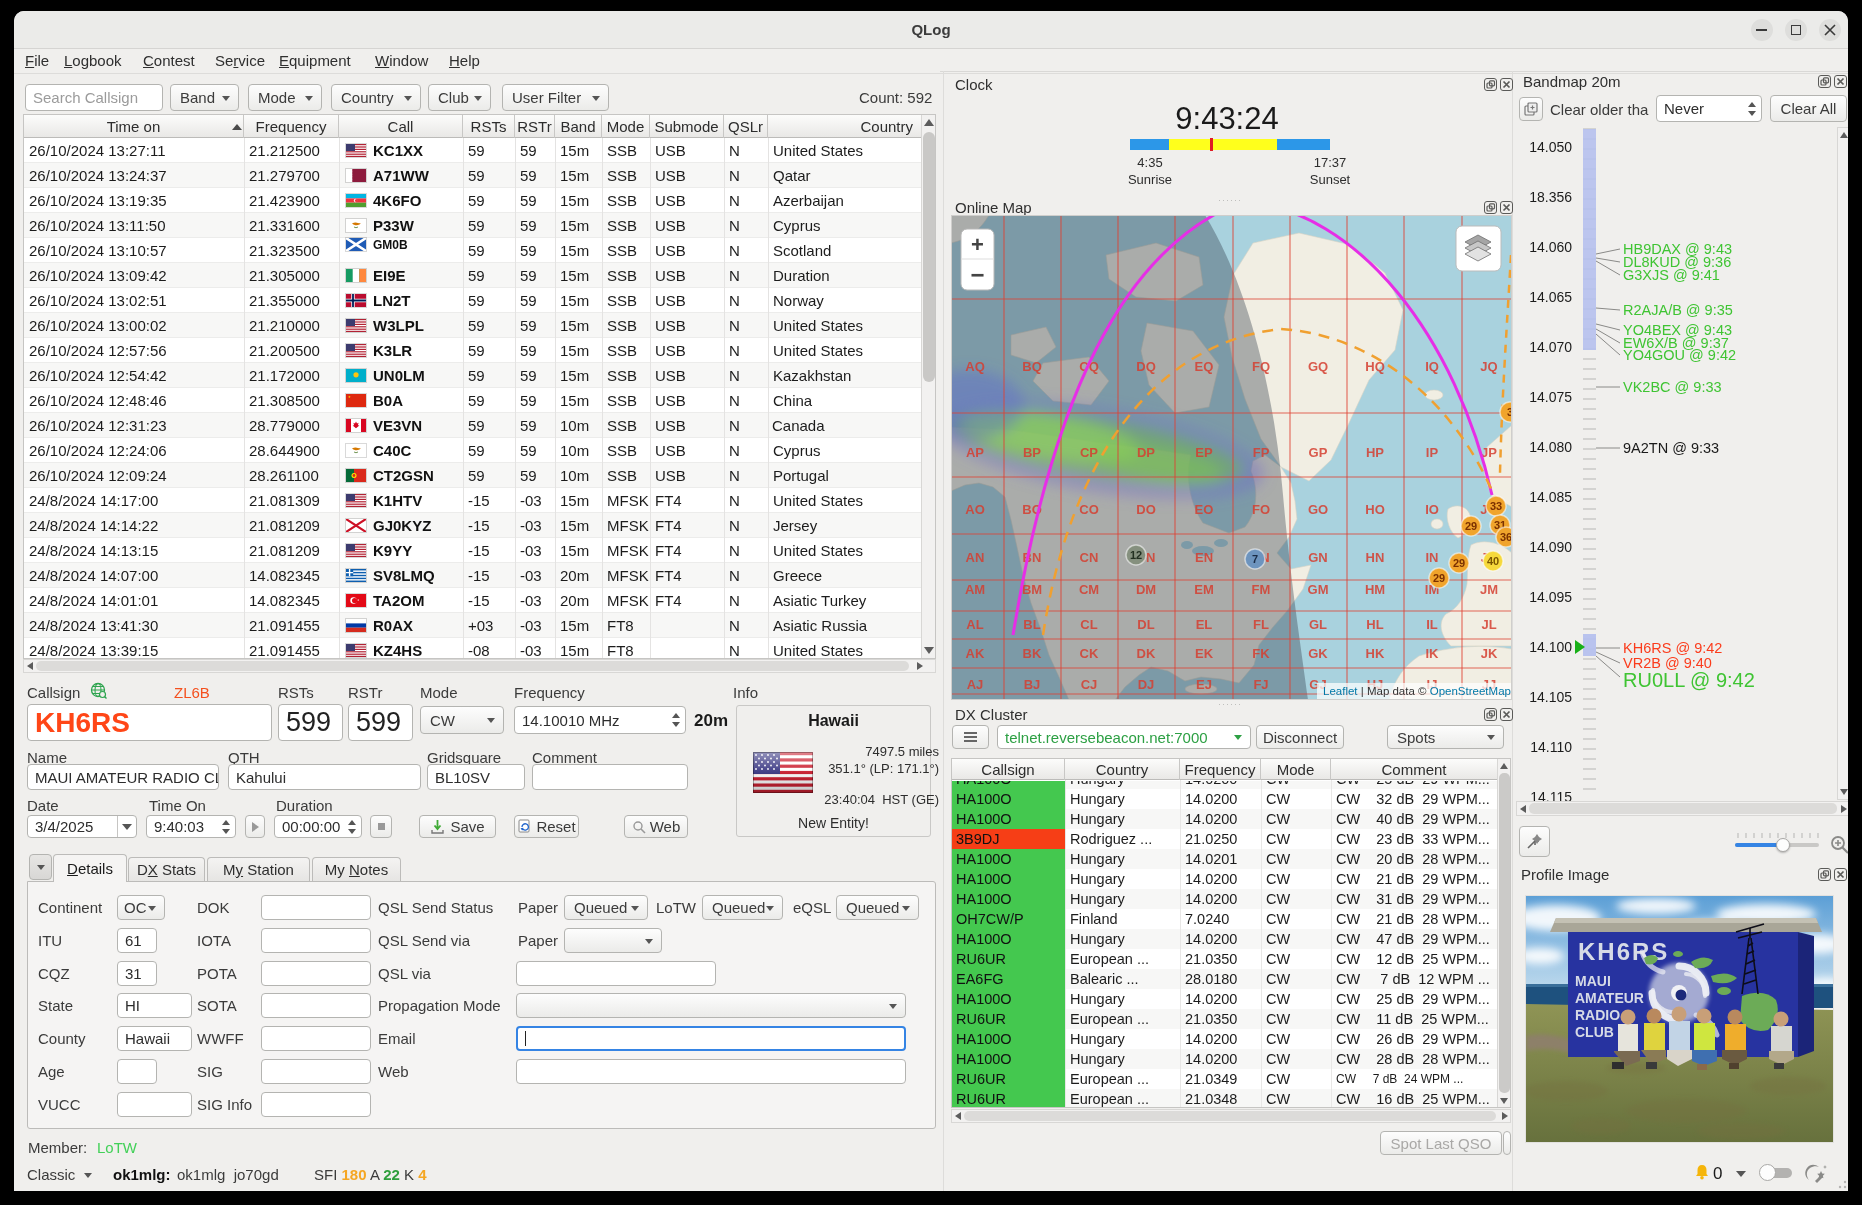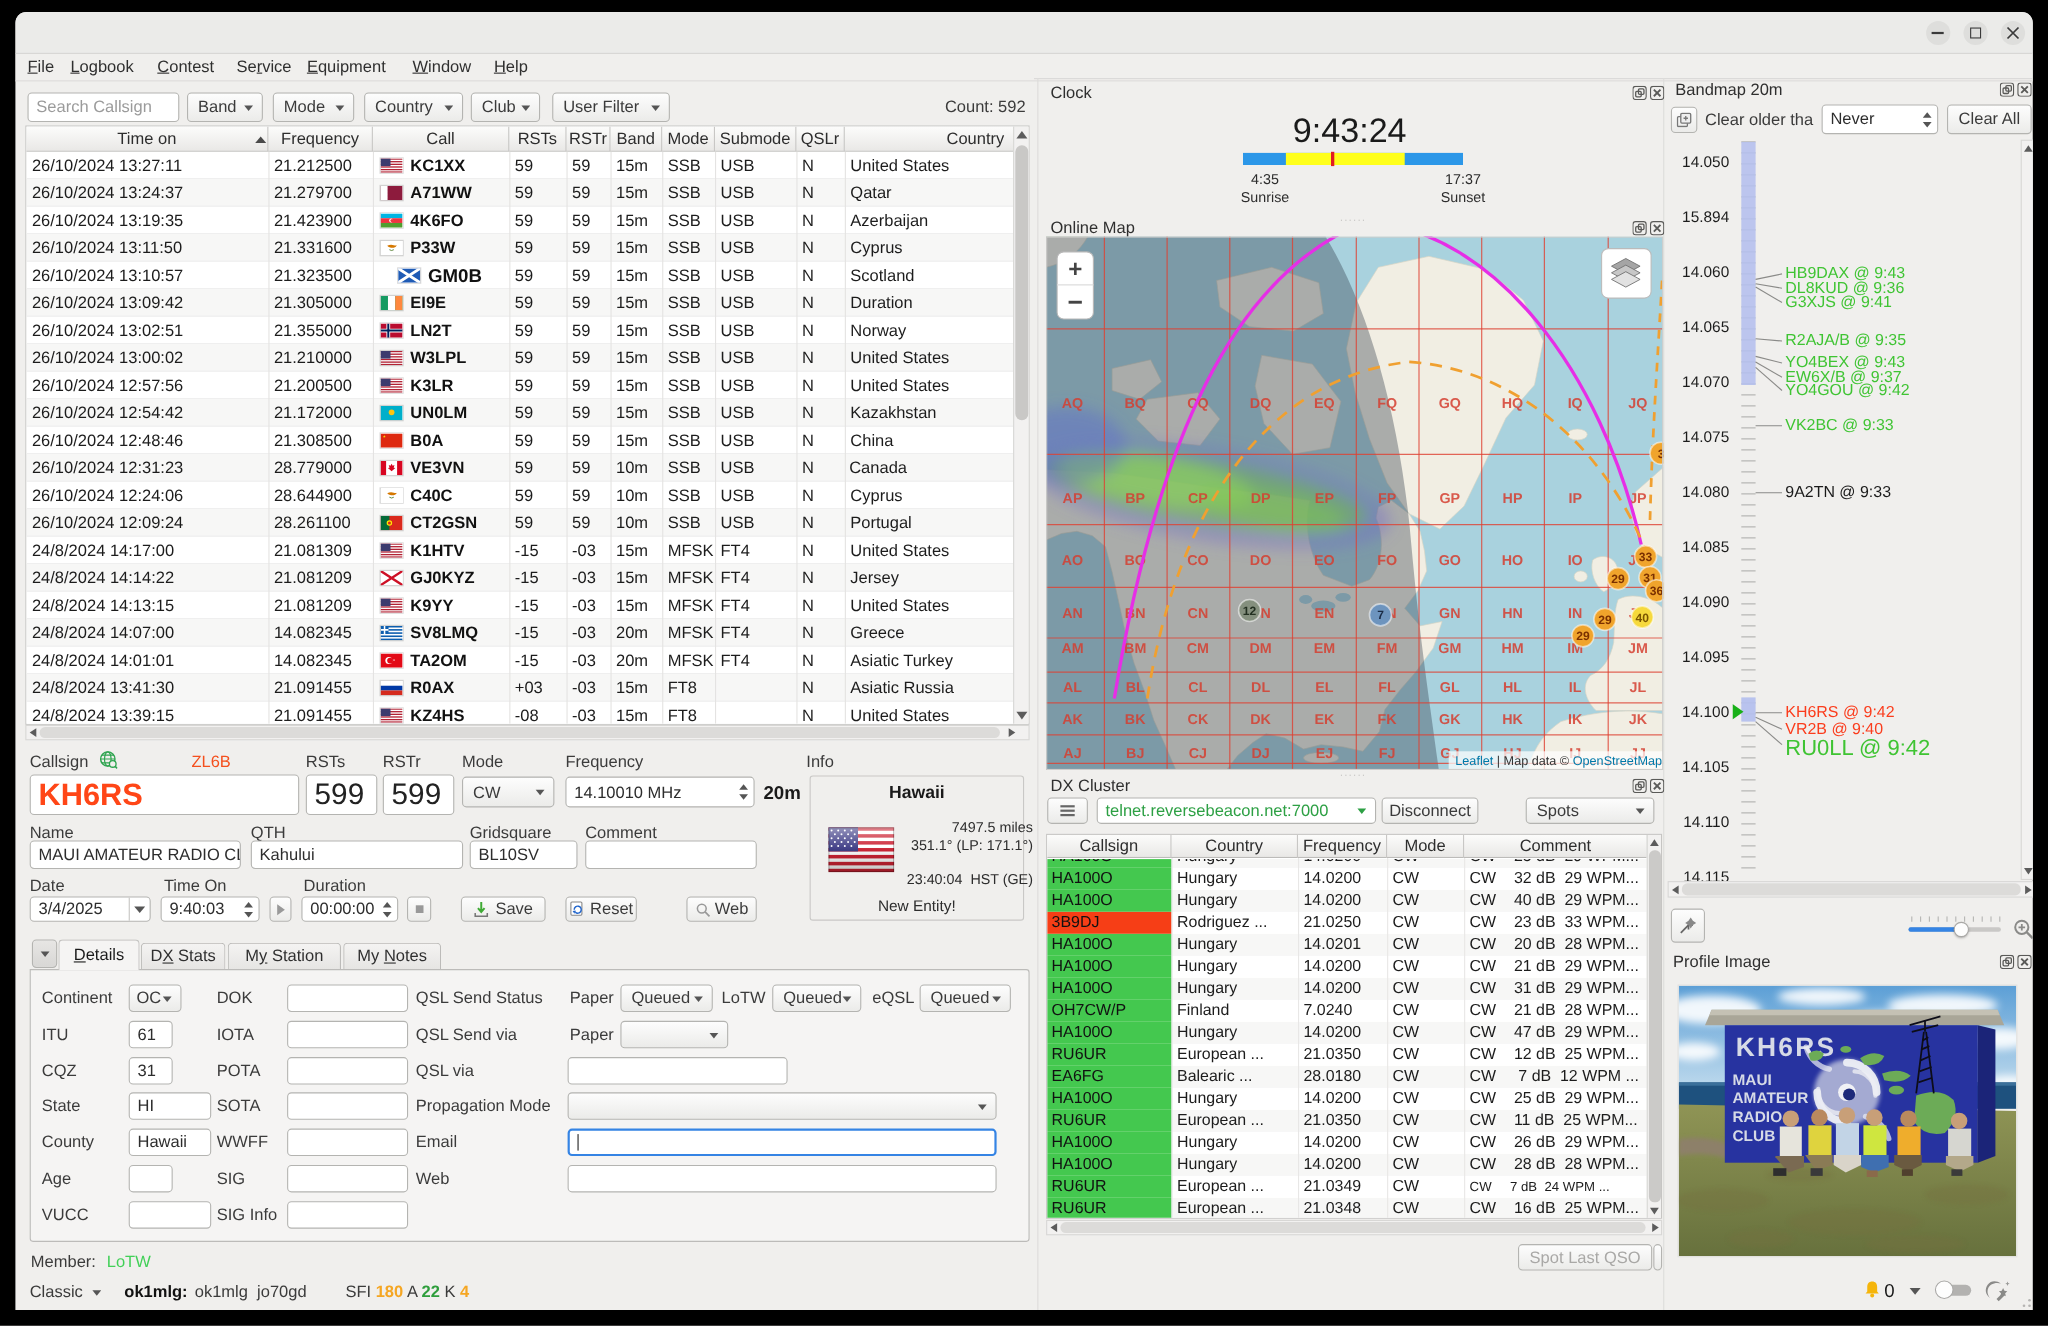--- a/index.html
+++ b/index.html
@@ -115,20 +115,21 @@
           <path d="M12.2,5 l0.6,1.8 -1.6,-1.1 2,0 -1.6,1.1z" fill="#fff"></path>
         </g>
 <g id="f-ru">
           <rect width="20" height="4.4" fill="#fff"></rect>
           <rect y="4.4" width="20" height="4.3" fill="#0039a6"></rect>
           <rect y="8.7" width="20" height="4.3" fill="#d52b1e"></rect>
         </g>
 </defs>
 </svg>
 <div class="abs" style="left:0;top:0;width:1834px;height:37px;background:#ebebe9;"></div>
+<div class="abs" style="left:0;top:0;width:1834px;height:37px;display:flex;align-items:center;justify-content:center;font-size:15px;font-weight:bold;color:#3c3c3c;">QLog</div>
 <div class="abs" style="left:1737px;top:8px;width:22px;height:22px;border-radius:50%;background:#dededc;"></div>
 <div class="abs" style="left:1771px;top:8px;width:22px;height:22px;border-radius:50%;background:#dededc;"></div>
 <div class="abs" style="left:1805px;top:8px;width:22px;height:22px;border-radius:50%;background:#dededc;"></div>
 <div class="abs" style="left:1742px;top:18px;width:11px;height:2px;background:#3a3a3a;"></div>
 <div class="abs" style="left:1777px;top:14px;width:10px;height:10px;border:1.5px solid #3a3a3a;"></div>
 <svg class="abs" style="left:1810px;top:13px" width="12" height="12">
       <path d="M1,1 L11,11 M11,1 L1,11" stroke="#3a3a3a" stroke-width="1.6"></path>
     </svg>
 <div class="abs" style="left:0;top:37px;width:1834px;height:26px;background:#f0efed;border-top:1px solid #d5d4d2;border-bottom:1px solid #dddcda;"></div>
 <div class="abs" style="left:11px;top:41px;font-size:15px;color:#2f2f2f;"><u>F</u>ile</div>
@@ -206,21 +207,21 @@
 <div class="abs" style="left:439px;top:98px;width:52px;height:25px;display:flex;align-items:center;padding-left:5px;font-size:15px;color:#1c1c1c;">59</div>
 <div class="abs" style="left:491px;top:98px;width:40px;height:25px;display:flex;align-items:center;padding-left:5px;font-size:15px;color:#1c1c1c;">59</div>
 <div class="abs" style="left:531px;top:98px;width:47px;height:25px;display:flex;align-items:center;padding-left:5px;font-size:15px;color:#1c1c1c;">15m</div>
 <div class="abs" style="left:578px;top:98px;width:48px;height:25px;display:flex;align-items:center;padding-left:5px;font-size:15px;color:#1c1c1c;">SSB</div>
 <div class="abs" style="left:626px;top:98px;width:74px;height:25px;display:flex;align-items:center;padding-left:5px;font-size:15px;color:#1c1c1c;">USB</div>
 <div class="abs" style="left:700px;top:98px;width:44px;height:25px;display:flex;align-items:center;padding-left:5px;font-size:15px;color:#1c1c1c;">N</div>
 <div class="abs" style="left:744px;top:98px;width:154px;height:25px;display:flex;align-items:center;padding-left:5px;font-size:15px;color:#1c1c1c;">Cyprus</div>
 <div class="abs" style="left:0;top:123px;width:897px;height:25px;background:#ffffff;border-bottom:1px solid #ececeb;"></div>
 <div class="abs" style="left:0px;top:123px;width:220px;height:25px;display:flex;align-items:center;padding-left:5px;font-size:15px;color:#1c1c1c;">26/10/2024 13:10:57</div>
 <div class="abs" style="left:220px;top:123px;width:95px;height:25px;display:flex;align-items:center;padding-left:5px;font-size:15px;color:#1c1c1c;">21.323500</div>
-<div class="abs" style="left:315px;top:123px;width:124px;height:25px;display:flex;align-items:center;padding-left:7px;font-size:17px;font-weight:bold;color:#111;margin-left:16px;"><svg class="fl" viewBox="0 0 20 13">
+<div class="abs" style="left:315px;top:123px;width:124px;height:25px;display:flex;padding-left:7px;font-size:12px;font-weight:bold;color:#111;"><svg class="fl" viewBox="0 0 20 13">
           <use href="#f-sct"></use>
         </svg>GM0B</div>
 <div class="abs" style="left:439px;top:123px;width:52px;height:25px;display:flex;align-items:center;padding-left:5px;font-size:15px;color:#1c1c1c;">59</div>
 <div class="abs" style="left:491px;top:123px;width:40px;height:25px;display:flex;align-items:center;padding-left:5px;font-size:15px;color:#1c1c1c;">59</div>
 <div class="abs" style="left:531px;top:123px;width:47px;height:25px;display:flex;align-items:center;padding-left:5px;font-size:15px;color:#1c1c1c;">15m</div>
 <div class="abs" style="left:578px;top:123px;width:48px;height:25px;display:flex;align-items:center;padding-left:5px;font-size:15px;color:#1c1c1c;">SSB</div>
 <div class="abs" style="left:626px;top:123px;width:74px;height:25px;display:flex;align-items:center;padding-left:5px;font-size:15px;color:#1c1c1c;">USB</div>
 <div class="abs" style="left:700px;top:123px;width:44px;height:25px;display:flex;align-items:center;padding-left:5px;font-size:15px;color:#1c1c1c;">N</div>
 <div class="abs" style="left:744px;top:123px;width:154px;height:25px;display:flex;align-items:center;padding-left:5px;font-size:15px;color:#1c1c1c;">Scotland</div>
 <div class="abs" style="left:0;top:148px;width:897px;height:25px;background:#f7f7f6;border-bottom:1px solid #ececeb;"></div>
@@ -1177,21 +1178,21 @@
         <path d="M8.5,3.5 v4 M6.5,5.5 h4" stroke="#777" stroke-width="1.2"></path>
       </svg>
     </div>
 <div class="lbl" style="left:1536px;top:90px;">Clear older tha</div>
 <div class="inp" style="left:1642px;top:84px;width:106px;height:27px;">Never<span class="spinarr">
         <i class="u"></i>
         <i class="d"></i>
       </span></div>
 <div class="btn" style="left:1756px;top:84px;width:77px;height:27px;">Clear All</div>
 <div class="abs" style="left:1502px;top:128px;width:56px;text-align:right;font-size:14px;color:#1c1c1c;">14.050</div>
-<div class="abs" style="left:1502px;top:178px;width:56px;text-align:right;font-size:14px;color:#1c1c1c;">15.894</div>
+<div class="abs" style="left:1502px;top:178px;width:56px;text-align:right;font-size:14px;color:#1c1c1c;">18.356</div>
 <div class="abs" style="left:1502px;top:228px;width:56px;text-align:right;font-size:14px;color:#1c1c1c;">14.060</div>
 <div class="abs" style="left:1502px;top:278px;width:56px;text-align:right;font-size:14px;color:#1c1c1c;">14.065</div>
 <div class="abs" style="left:1502px;top:328px;width:56px;text-align:right;font-size:14px;color:#1c1c1c;">14.070</div>
 <div class="abs" style="left:1502px;top:378px;width:56px;text-align:right;font-size:14px;color:#1c1c1c;">14.075</div>
 <div class="abs" style="left:1502px;top:428px;width:56px;text-align:right;font-size:14px;color:#1c1c1c;">14.080</div>
 <div class="abs" style="left:1502px;top:478px;width:56px;text-align:right;font-size:14px;color:#1c1c1c;">14.085</div>
 <div class="abs" style="left:1502px;top:528px;width:56px;text-align:right;font-size:14px;color:#1c1c1c;">14.090</div>
 <div class="abs" style="left:1502px;top:578px;width:56px;text-align:right;font-size:14px;color:#1c1c1c;">14.095</div>
 <div class="abs" style="left:1502px;top:628px;width:56px;text-align:right;font-size:14px;color:#1c1c1c;">14.100</div>
 <div class="abs" style="left:1502px;top:678px;width:56px;text-align:right;font-size:14px;color:#1c1c1c;">14.105</div>

